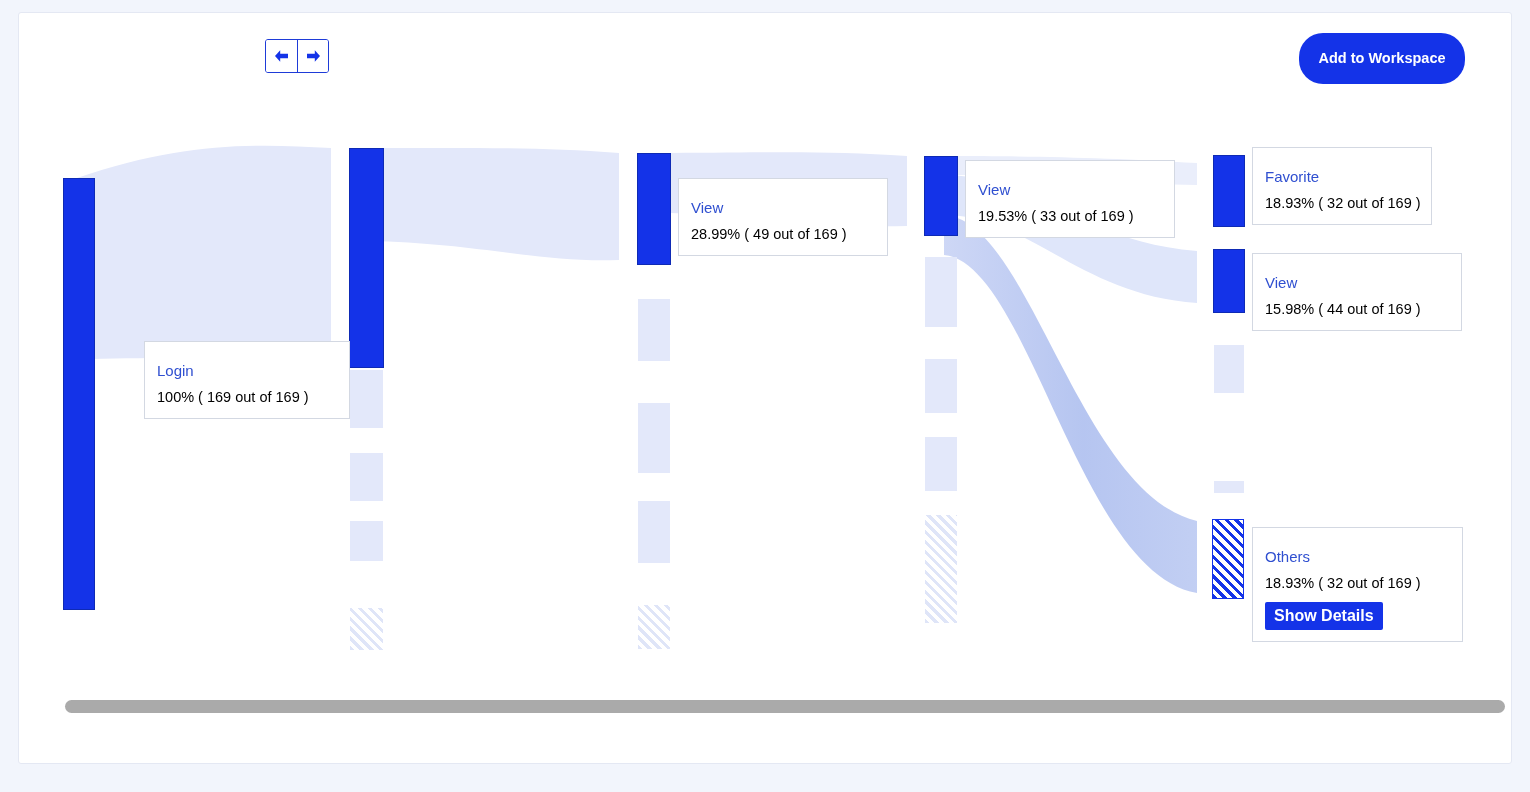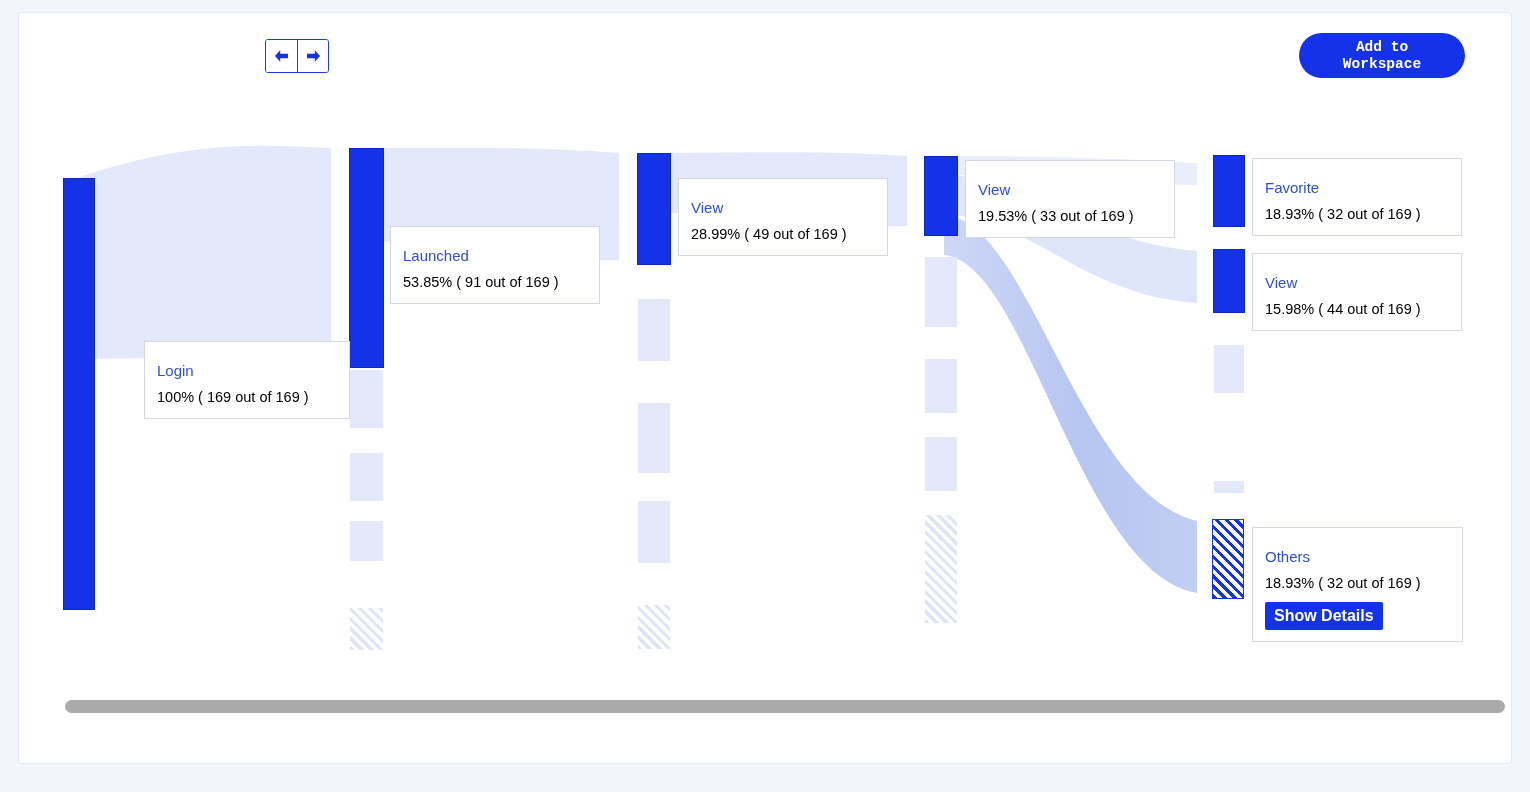--- a/index.html
+++ b/index.html
@@ -48,23 +48,23 @@
   }
   .navbtn {
     width: 31px; height: 32px; display: flex; align-items: center; justify-content: center;
     background: #fff; cursor: pointer;
   }
   .navbtn + .navbtn { border-left: 1px solid #1e3bd8; }
   .navbtn svg { display: block; }
 
   .ws-btn {
     position: absolute; right: 46px; top: 20px;
-    width: 166px; height: 45px; border-radius: 24px;
+    width: 166px; height: 51px; border-radius: 24px;
     background: #1433e8; color: #fff; border: none;
-    font-family: Liberation Mono, monospace;
+    font-family: Liberation Sans, sans-serif;
     font-size: 14.5px; font-weight: bold; line-height: 17px;
     cursor: pointer; text-align: center;
     display: flex; align-items: center; justify-content: center;
     padding: 0 14px;
   }
 
   
   .sankey-wrap {
     position: absolute; left: 0; top: 110px;
     width: 1494px; height: 580px; overflow: hidden;
@@ -197,36 +197,32 @@
       <div class="node active" style="left:1194px; top:126px; width:32px; height:64px;"></div>
       <div class="node dim" style="left:1195px; top:222px; width:30px; height:48px;"></div>
       <div class="node dim" style="left:1195px; top:358px; width:30px; height:12px;"></div>
       <div class="node hatch" style="left:1193px; top:396px; width:32px; height:80px;"></div>
 
       <div class="tip" style="left:82px; top:218px; width:206px;margin-left:43px;">
         <div class="tip-title">Login</div>
         <div class="tip-val">100% ( 169 out of 169 )</div>
       </div>
 
-      <div class="tip" style="left:371px; top:103px; width:210px;">
-        <div class="tip-title">Launched</div>
-        <div class="tip-val">53.85% ( 91 out of 169 )</div>
-      </div>
 
       <div class="tip" style="left:659px; top:55px; width:210px;">
         <div class="tip-title">View</div>
         <div class="tip-val">28.99% ( 49 out of 169 )</div>
       </div>
 
       <div class="tip" style="left:946px; top:37px; width:210px;">
         <div class="tip-title">View</div>
         <div class="tip-val">19.53% ( 33 out of 169 )</div>
       </div>
 
-      <div class="tip" style="left:1233px; top:35px; width:210px;">
+      <div class="tip" style="left:1233px; top:24px; width:180px;">
         <div class="tip-title">Favorite</div>
         <div class="tip-val">18.93% ( 32 out of 169 )</div>
       </div>
 
       <div class="tip" style="left:1233px; top:130px; width:210px;">
         <div class="tip-title">View</div>
         <div class="tip-val">15.98% ( 44 out of 169 )</div>
       </div>
 
       <div class="tip" style="left:1233px; top:404px; width:211px;">

